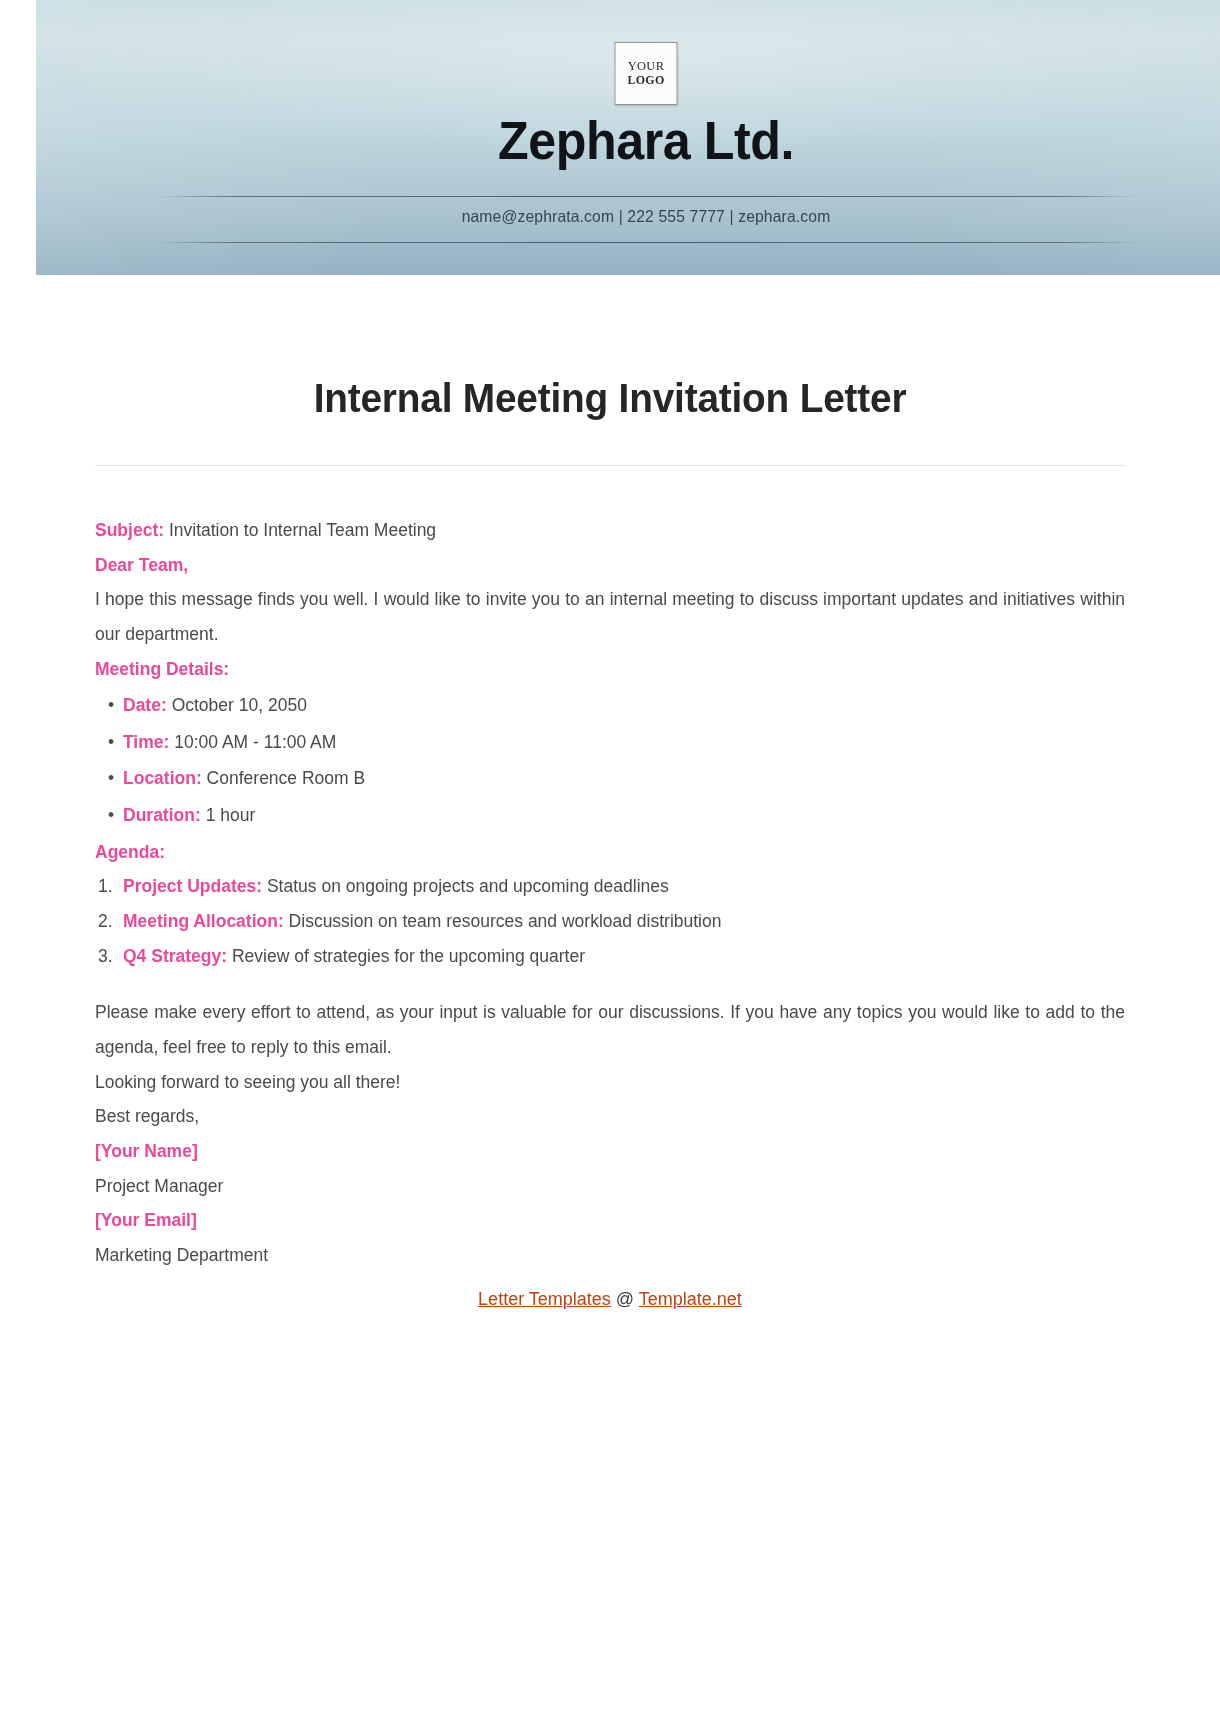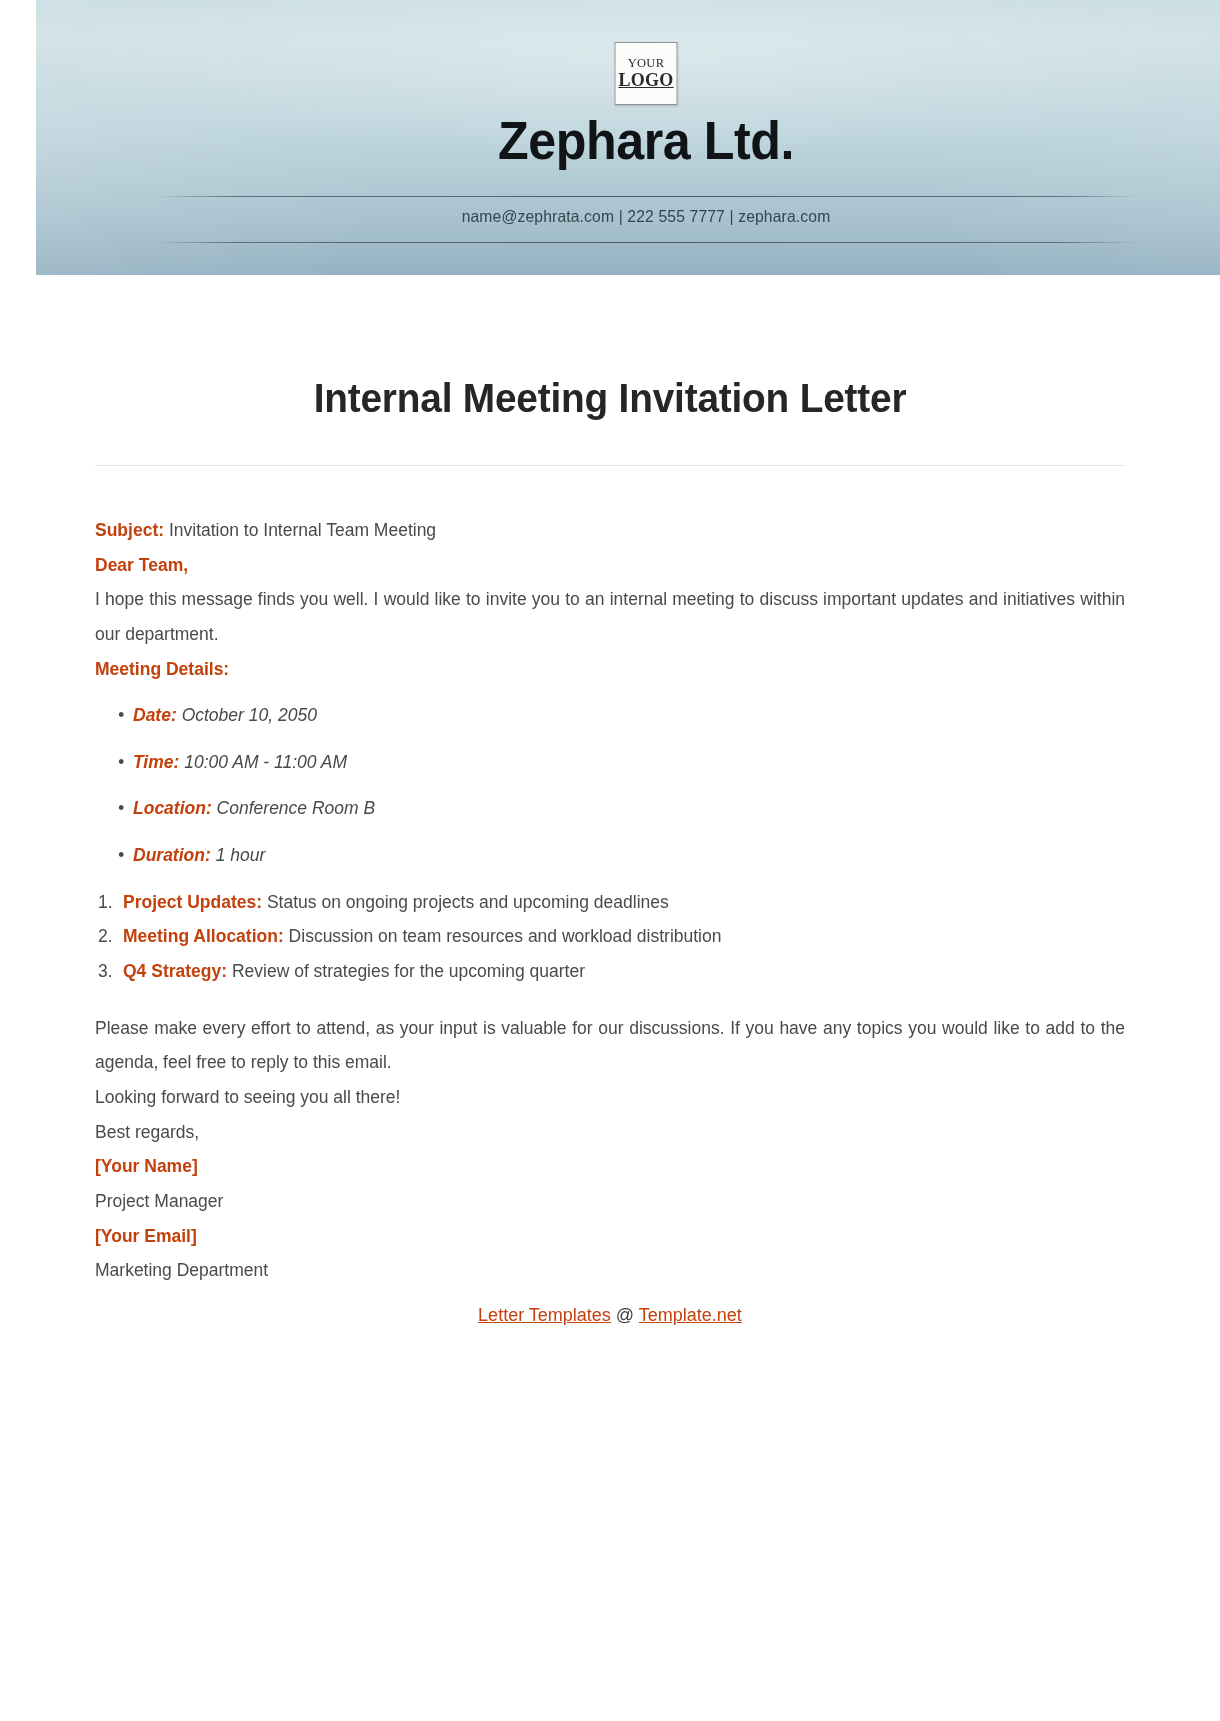--- a/index.html
+++ b/index.html
@@ -60,21 +60,21 @@
     z-index: 2;
   }
   .logo-box .l1,
   .logo-box .l2 {
     font-family: "Liberation Serif", serif;
     color: #2b2b2b;
     line-height: 1.08;
     letter-spacing: 0.3px;
   }
   .logo-box .l1 { font-size: 12.5px; }
-  .logo-box .l2 { font-size: 18px; font-weight: bold; text-decoration: underline; }
+  .logo-box .l2 { font-size: 12px; font-weight: bold; }
 
   .company-name {
     position: absolute;
     left: 0;
     right: 0;
     top: 113px;
     text-align: center;
     font-family: "Liberation Sans Narrow", "Liberation Sans", sans-serif;
     font-size: 54px;
     font-weight: bold;
@@ -145,31 +145,30 @@
     font-size: 17.5px;
     line-height: 1.98;
     color: #4a4a4a;
   }
 
   .line { margin: 0; }
   .para {
     margin: 0;
     text-align: justify;
   }
-  b, .bold { color: #c2410c; font-weight: bold; }
+  b, .bold { color: #ec4899; font-weight: bold; }
 
   ul.details {
     margin: 0;
     padding: 0 0 0 26px;
     list-style: none;
   }
   ul.details li {
-    margin: 12px;
+    margin: 2px;
     position: relative;
-    font-style: italic;
   }
   ul.details li::before {
     content: "\2022";
     position: absolute;
     left: -15px;
     top: 0;
     color: #4a4a4a;
     font-size: 17.5px;
   }
 
@@ -254,20 +253,21 @@
         <span class="bold">Time:</span><span> 10:00 AM - 11:00 AM</span>
       </li>
       <li>
         <span class="bold">Location:</span><span> Conference Room B</span>
       </li>
       <li>
         <span class="bold">Duration:</span><span> 1 hour</span>
       </li>
     </ul>
 
+    <p class="line bold">Agenda:</p>
 
     <ol class="agenda">
       <li>
         <span class="bold">Project Updates:</span><span> Status on ongoing projects and upcoming deadlines</span>
       </li>
       <li>
         <span class="bold">Meeting Allocation:</span><span> Discussion on team resources and workload distribution</span>
       </li>
       <li>
         <span class="bold">Q4 Strategy:</span><span> Review of strategies for the upcoming quarter</span>

